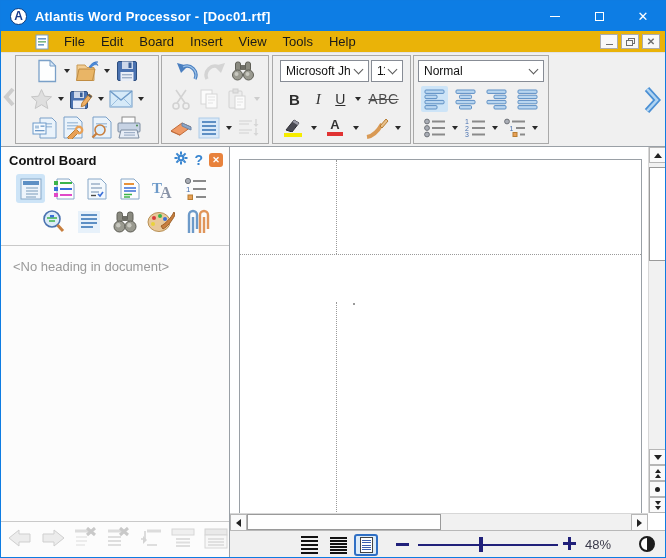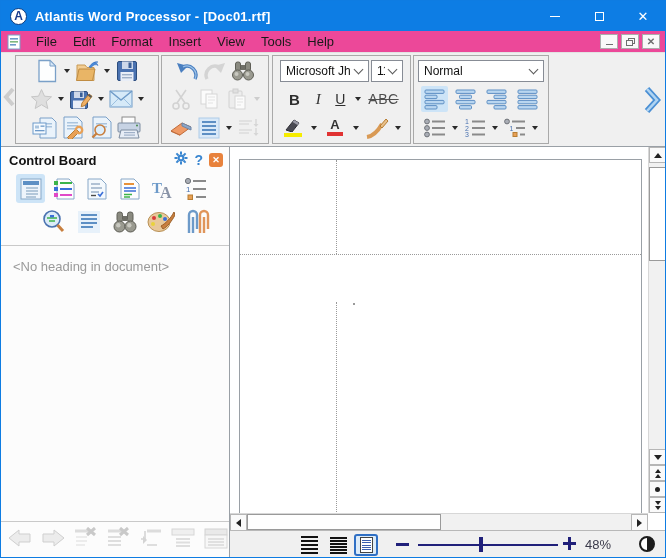--- a/index.html
+++ b/index.html
@@ -12,21 +12,21 @@
              font-size:12px; display:flex; align-items:center; justify-content:center; margin-right:8px;
              border:1px solid #083a80; }
   .title-text { color:#fff; font-size:13px; font-weight:bold; letter-spacing:.2px; }
   .tb-controls { margin-left:auto; display:flex; height:100%; }
   .tb-btn { width:44px; height:100%; display:flex; align-items:center; justify-content:center; color:#fff; }
   .glyph-min { width:10px; height:1px; background:#fff; display:block; }
   .glyph-max { width:9px; height:9px; border:1px solid #fff; display:block; }
   .glyph-close { font-size:13px; line-height:1; }
 
   
-  .menubar { height:22px; background:#ec4899; display:flex; align-items:center; border-bottom:1px solid #e3e3e3; }
+  .menubar { height:22px; background:#eab308; display:flex; align-items:center; border-bottom:1px solid #e3e3e3;padding-left:28px; }
   .menubar .sysicon { margin:0 7px 0 6px; display:flex; }
   .menu-item { font-size:13px; color:#1a1a1a; padding:0 8px; height:100%; display:flex; align-items:center; }
   .mdi-controls { margin-left:auto; display:flex; gap:3px; margin-right:5px; }
   .mdi-btn { width:18px; height:15px; border:1px solid #acacac; background:#f9f9f9; display:flex;
              align-items:center; justify-content:center; color:#6e6e6e; position:relative; }
   .g-min2 { width:7px; height:1px; background:#6e6e6e; display:block; margin-top:6px; }
   .g-restore { position:relative; width:9px; height:8px; }
   .g-restore i { position:absolute; display:block; border:1px solid #6e6e6e; width:7px; height:6px; background:#f9f9f9; }
   .g-restore i:first-child { right:0; top:0; }
   .g-restore i:last-child { left:0; bottom:0; }
@@ -151,21 +151,21 @@
     <span class="sysicon">
       <svg width="14" height="16" viewBox="0 0 14 16">
           <rect x="1" y="1" width="12" height="14" fill="#fff" stroke="#7aa0c8"></rect>
           <rect x="3" y="4" width="8" height="1.6" fill="#6d9ac9"></rect>
           <rect x="3" y="7" width="8" height="1.6" fill="#7fb87f"></rect>
           <rect x="3" y="10" width="6" height="1.6" fill="#6d9ac9"></rect>
         </svg>
     </span>
     <span class="menu-item">File</span>
     <span class="menu-item">Edit</span>
-    <span class="menu-item">Format</span>
+    <span class="menu-item">Board</span>
     <span class="menu-item">Insert</span>
     <span class="menu-item">View</span>
     <span class="menu-item">Tools</span>
     <span class="menu-item">Help</span>
     <span class="mdi-controls">
       <span class="mdi-btn">
           <span class="g-min2"></span>
         </span>
       <span class="mdi-btn">
           <span class="g-restore">

